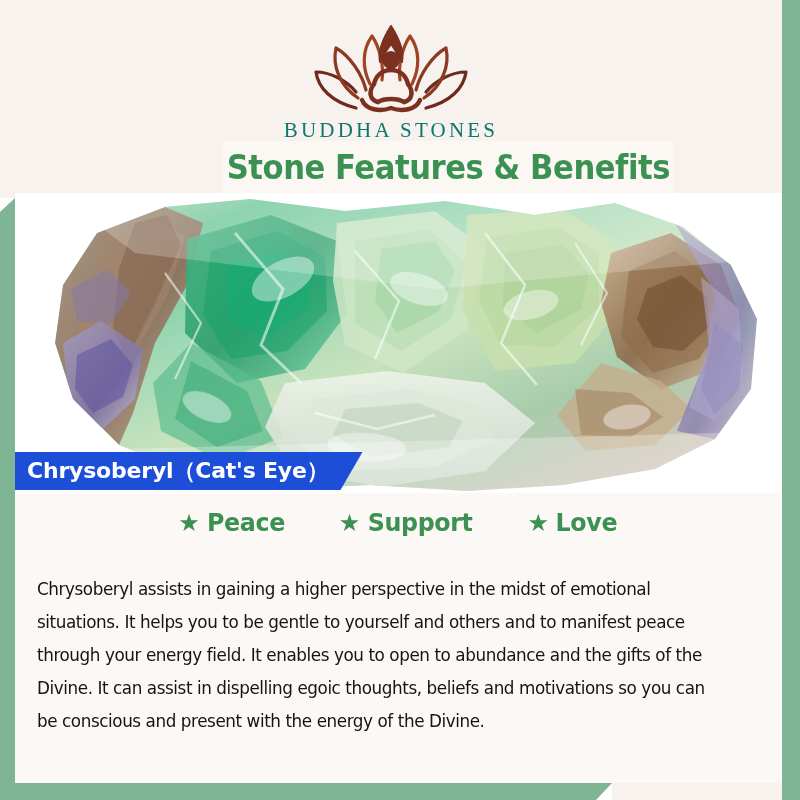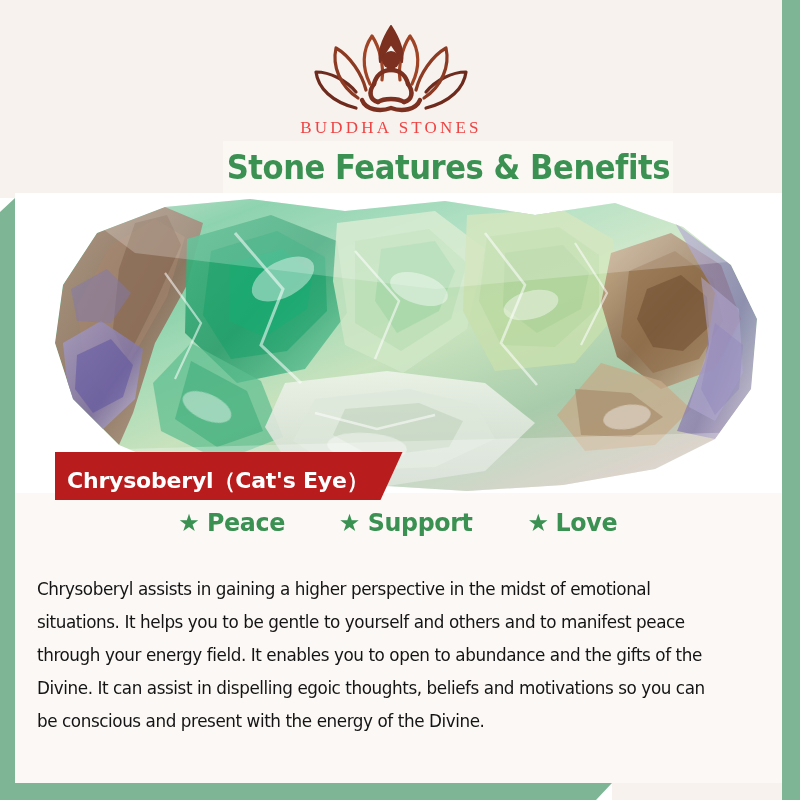--- a/index.html
+++ b/index.html
@@ -71,23 +71,23 @@
     text-align: center;
   }
   .logo-mark {
     display: block;
     margin: 0 auto;
   }
   .logo-text {
     display: block;
     margin-top: 4px;
     font-family: "Liberation Serif", serif;
-    font-size: 17px;
+    font-size: 21px;
     letter-spacing: 3.2px;
-    color: #ef4444;
+    color: #0f766e;
     font-weight: 400;
   }
 
   
   .title-banner {
     position: absolute;
     top: 141px;
     left: 175px;
     width: 450px;
     height: 52px;
@@ -124,27 +124,26 @@
     width: 767px;
     height: 300px;
   }
 
   
   .name-banner {
     position: absolute;
     left: 15px;
     top: 452px;
     height: 38px;
-    padding: 10px 34px 0 12px;
-    background: #b91c1c;
+    padding: 0 34px 0 12px;
+    background: #1d4ed8;
     display: flex;
     align-items: center;
     clip-path: polygon(0 0, 100% 0, calc(100% - 22px) 100%, 0 100%);
     z-index: 3;
-    margin-left: 40px;
   }
   .name-text {
     font-family: "DejaVu Sans", sans-serif;
     font-weight: 700;
     font-size: 22px;
     color: #ffffff;
     letter-spacing: -0.2px;
     white-space: nowrap;
   }
 

